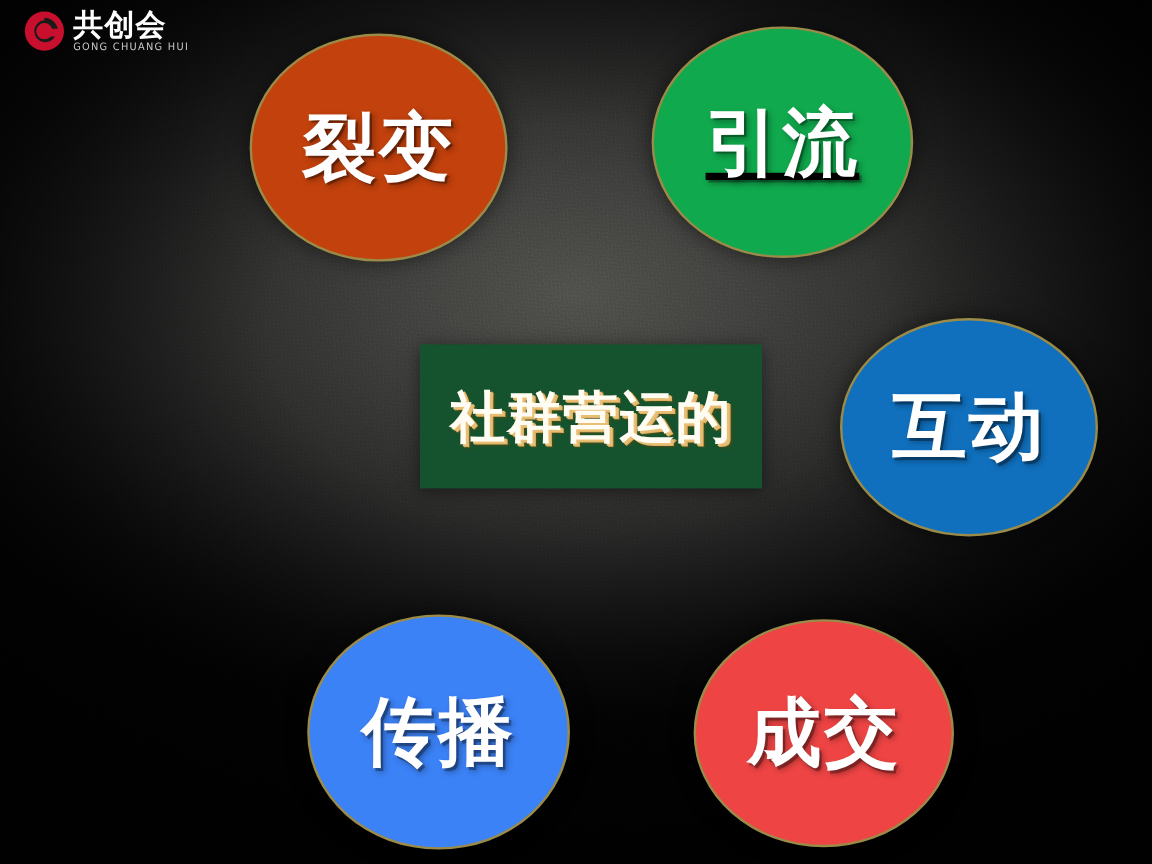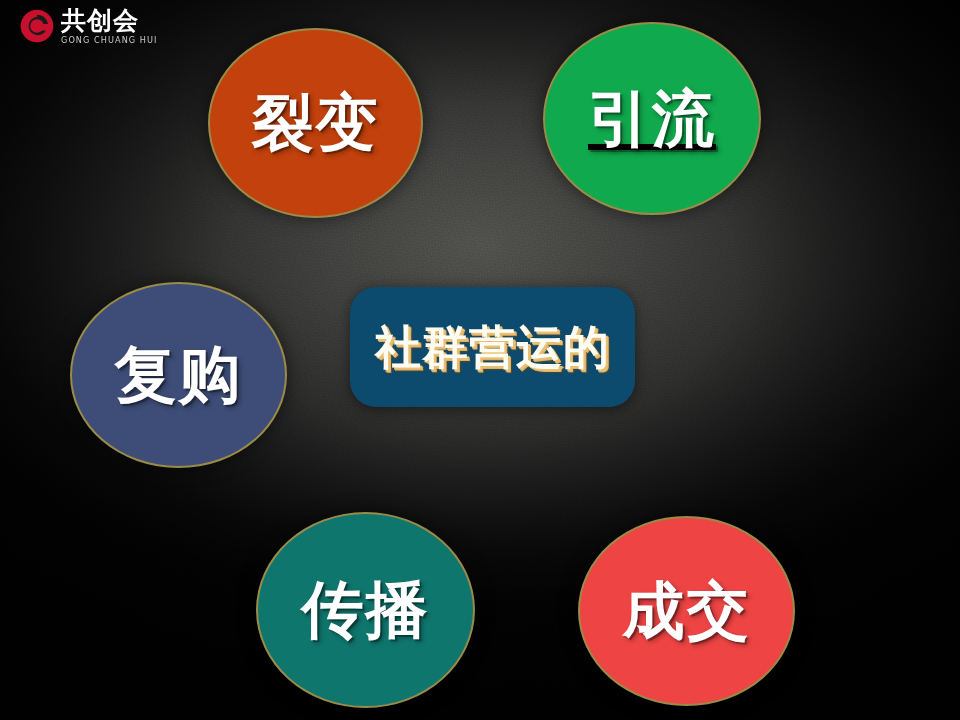--- a/index.html
+++ b/index.html
@@ -146,27 +146,27 @@
       <span class="logo-en">GONG CHUANG HUI</span>
     </span>
   </div>
 
   <div class="node" style="left: 208px; top: 28px; width: 215px; height: 190px; background: #c2410c; border-color: rgb(154, 139, 73);">
     <span class="node-label">裂变</span>
   </div>
   <div class="node" style="left: 543px; top: 22px; width: 218px; height: 193px; background: rgb(16, 169, 77); border-color: rgb(154, 139, 73); text-decoration: underline;">
     <span class="node-label">引流</span>
   </div>
+  <div class="node" style="left: 700px; top: 265px; width: 215px; height: 182px; background: rgb(16, 112, 190); border-color: rgb(154, 139, 73);">
+    <span class="node-label">互动</span>
+  </div>
   <div class="node" style="left: 578px; top: 516px; width: 217px; height: 190px; background: #ef4444; border-color: rgb(154, 139, 73);">
     <span class="node-label">成交</span>
   </div>
-  <div class="node" style="left: 256px; top: 512px; width: 219px; height: 196px; background: #0f766e; border-color: rgb(154, 139, 73);">
+  <div class="node" style="left: 256px; top: 512px; width: 219px; height: 196px; background: #3b82f6; border-color: rgb(154, 139, 73);">
     <span class="node-label">传播</span>
   </div>
-  <div class="node" style="left: 70px; top: 282px; width: 217px; height: 186px; background: rgb(61, 77, 119); border-color: rgb(154, 139, 73);">
-    <span class="node-label">复购</span>
-  </div>
 
-  <div class="center-box" style="left: 350px; top: 287px; width: 285px; height: 120px; background: #0c4a6e; border-radius: 26px;">
+  <div class="center-box" style="left: 350px; top: 287px; width: 285px; height: 120px; background: #14532d;">
     <span class="center-line l1">社群营运的</span>
   </div>
 
 </div>
 
 </body></html>

